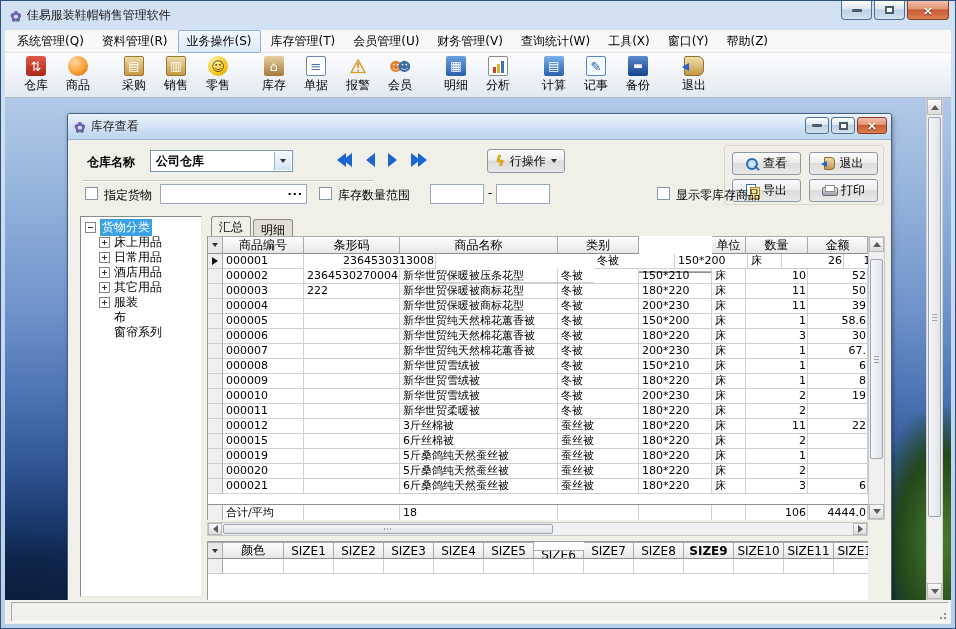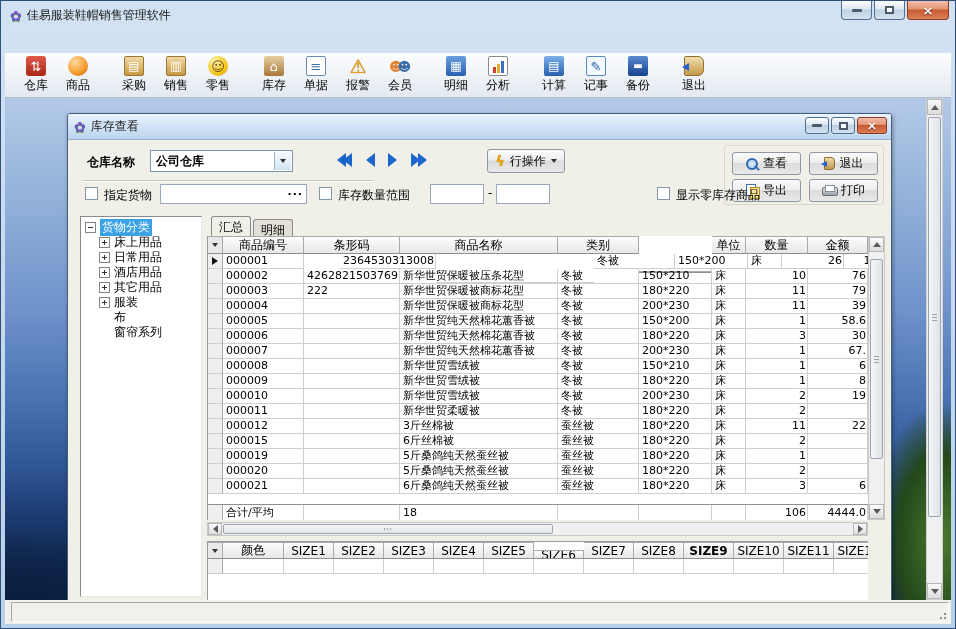--- a/index.html
+++ b/index.html
@@ -165,20 +165,32 @@
         </div>
       <div class="tb-btn">
           <span class="g-res"></span>
         </div>
       <div class="tb-btn close">
           <span class="g-close">×</span>
         </div>
     </div>
   </div>
 
+  <div class="menubar" id="menubar">
+      <div class="menu-item">系统管理(Q)</div>
+      <div class="menu-item">资料管理(R)</div>
+      <div class="menu-item active">业务操作(S)</div>
+      <div class="menu-item">库存管理(T)</div>
+      <div class="menu-item">会员管理(U)</div>
+      <div class="menu-item">财务管理(V)</div>
+      <div class="menu-item">查询统计(W)</div>
+      <div class="menu-item">工具(X)</div>
+      <div class="menu-item">窗口(Y)</div>
+      <div class="menu-item">帮助(Z)</div>
+    </div>
 
   <div class="toolbar" id="toolbar">
       <div class="tool-item">
         <span class="ticon i-warehouse">⇅</span>
         <span class="tlabel">仓库</span>
       </div>
       <div class="tool-item">
         <span class="ticon i-goods"></span>
         <span class="tlabel">商品</span>
       </div>
@@ -400,38 +412,38 @@
                 <div class="dc" style="width: 158px; margin-top: 28px;">新华世贸保暖被</div>
                 <div class="dc" style="width: 81px;">冬被</div>
                 <div class="dc" style="width: 73px;">150*200</div>
                 <div class="dc" style="width: 34px;">床</div>
                 <div class="dc r" style="width: 62px;">26</div>
                 <div class="dc r" style="width: 60px;">1936.9</div>
               </div>
               <div class="g-row">
                 <div class="ind" style="width: 15px;"></div>
                 <div class="dc" style="width: 81px;">000002</div>
-                <div class="dc" style="width: 96px;">4262821503769</div>
+                <div class="dc" style="width: 96px;">2364530270004</div>
                 <div class="dc" style="width: 158px;">新华世贸保暖被压条花型</div>
                 <div class="dc" style="width: 81px;">冬被</div>
                 <div class="dc" style="width: 73px;">150*210</div>
                 <div class="dc" style="width: 34px;">床</div>
                 <div class="dc r" style="width: 62px;">10</div>
-                <div class="dc r" style="width: 60px;">76</div>
+                <div class="dc r" style="width: 60px;">52</div>
               </div>
               <div class="g-row">
                 <div class="ind" style="width: 15px;"></div>
                 <div class="dc" style="width: 81px;">000003</div>
                 <div class="dc" style="width: 96px;">222</div>
                 <div class="dc" style="width: 158px;">新华世贸保暖被商标花型</div>
                 <div class="dc" style="width: 81px;">冬被</div>
                 <div class="dc" style="width: 73px;">180*220</div>
                 <div class="dc" style="width: 34px;">床</div>
                 <div class="dc r" style="width: 62px;">11</div>
-                <div class="dc r" style="width: 60px;">79</div>
+                <div class="dc r" style="width: 60px;">50</div>
               </div>
               <div class="g-row">
                 <div class="ind" style="width: 15px;"></div>
                 <div class="dc" style="width: 81px;">000004</div>
                 <div class="dc" style="width: 96px;"></div>
                 <div class="dc" style="width: 158px;">新华世贸保暖被商标花型</div>
                 <div class="dc" style="width: 81px;">冬被</div>
                 <div class="dc" style="width: 73px;">200*230</div>
                 <div class="dc" style="width: 34px;">床</div>
                 <div class="dc r" style="width: 62px;">11</div>

